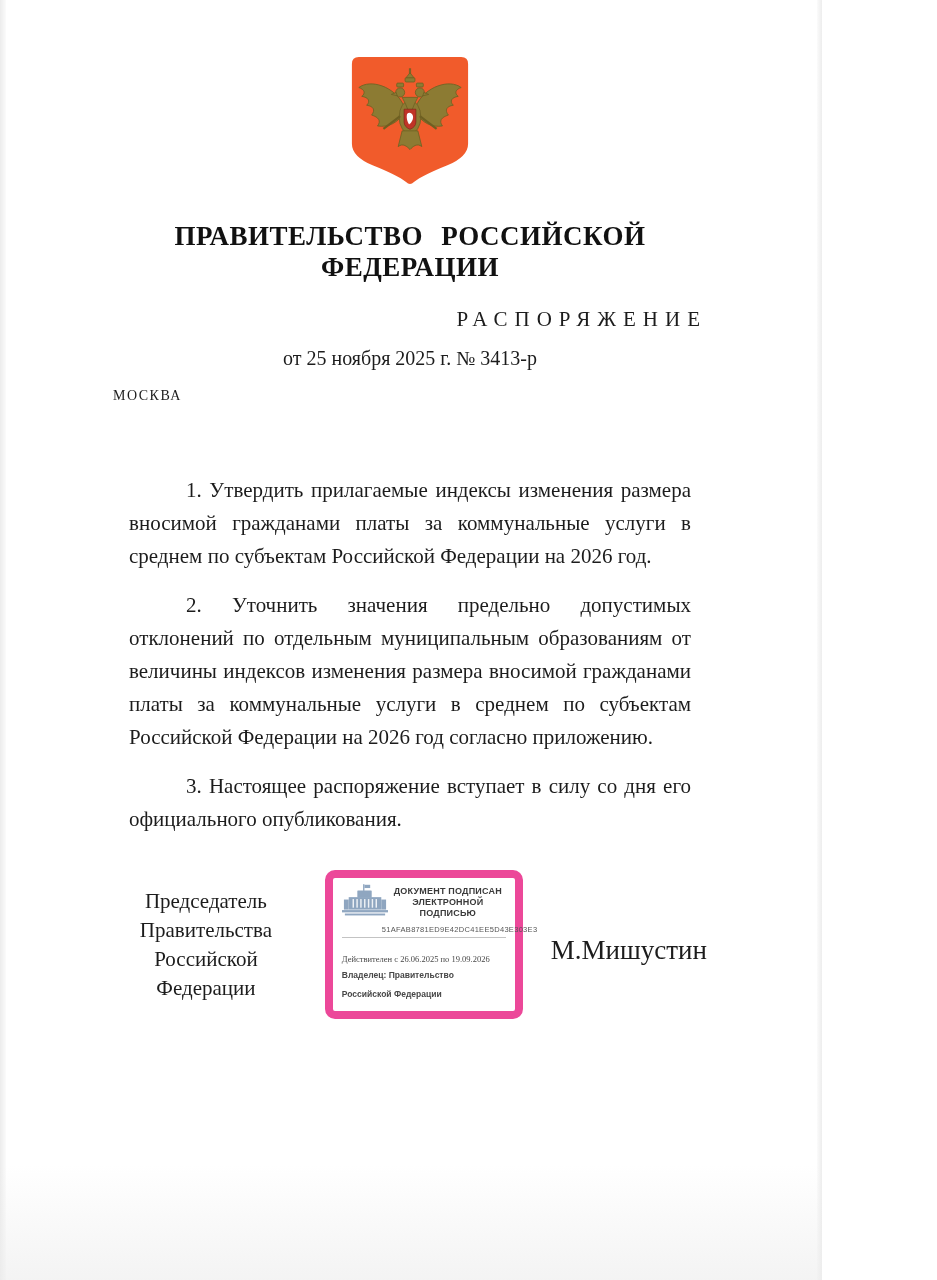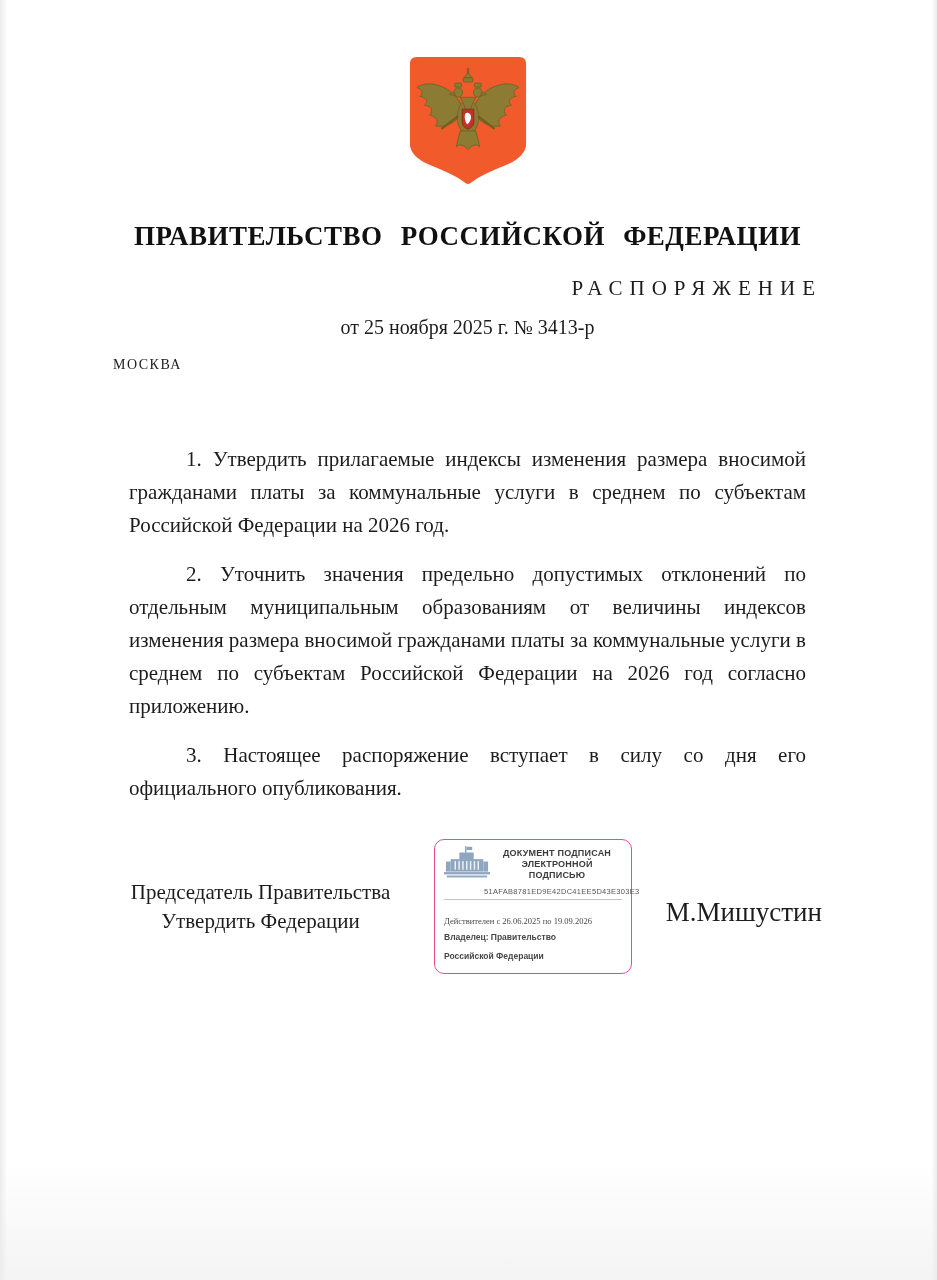--- a/index.html
+++ b/index.html
@@ -1,17 +1,17 @@
 <!DOCTYPE html>
 <html><head>
 <meta charset="utf-8">
 <style>
   html,body { margin:0; padding:0; background:#ffffff; }
   .page {
-    position:relative; width:937px; height:1280px; background:#ffffff;
+    position:relative; width:822px; height:1280px; background:#ffffff;
     overflow:hidden; font-family:"Liberation Serif", serif; color:#1c1c1c;
   }
   .edge-left  { position:absolute; left:0; top:0; width:6px; height:100%;
                 background:linear-gradient(to right,#ececec,#fbfbfb); }
   .edge-right { position:absolute; right:0; top:0; width:5px; height:100%;
                 background:linear-gradient(to left,#ededed,#fbfbfb); }
   .edge-bottom{ position:absolute; left:0; bottom:0; width:100%; height:115px;
                 background:linear-gradient(to bottom, rgba(238,238,238,0), rgba(236,236,236,0.6)); }
   .content { position:relative; padding:57px 115px 0 113px; }
   .emblem { width:118px; height:128px; margin:0 auto; }
@@ -21,21 +21,21 @@
   }
   .doc-type  { margin-top:24px; text-align:right; font-size:21px; letter-spacing:7px; }
   .date-line { margin-top:15px; text-align:center; font-size:20px; }
   .city      { margin-top:18px; text-align:left; font-size:14px; letter-spacing:1.5px; }
   .body-text { margin-top:70px; font-size:21px; line-height:33px; text-align:justify; }
   .body-text p { margin:16px; text-indent:57px; }
   .signature-row { margin-top:34px; display:flex; align-items:center; }
   .sig-title { width:295px; text-align:center; font-size:21px; line-height:29px; }
   .stamp {
     width:198px; box-sizing:border-box; margin-left:26px;
-    border:1px solid #ec4899; border-radius:10px; background:#fff;
+    border:8px solid #ec4899; border-radius:10px; background:#fff;
     padding:6px 9px 7px; font-family:"Liberation Sans", sans-serif; color:#3d3d3d;
   }
   .stamp-head  { display:flex; align-items:center; }
   .stamp-icon  { width:48px; flex:0 0 48px; }
   .stamp-title { flex:1; text-align:center; font-size:9px; font-weight:bold;
                  line-height:11px; letter-spacing:0.2px; color:#3a3a3a; }
   .stamp-cert  { margin-top:4px; font-size:7.5px; letter-spacing:0.3px; color:#555;
                  white-space:nowrap;padding-left:40px; }
   .stamp-sep   { margin-top:3px; border-top:1px solid #c3c3c3; }
   .stamp-validity { margin-top:16px; font-size:8.5px; color:#474747;font-family:Liberation Serif, serif; }
@@ -91,21 +91,21 @@
     <div class="body-text">
       <p>1. Утвердить прилагаемые индексы изменения размера вносимой гражданами платы за коммунальные услуги в среднем по субъектам Российской Федерации на 2026 год.</p>
       <p>2. Уточнить значения предельно допустимых отклонений по отдельным муниципальным образованиям от величины индексов изменения размера вносимой гражданами платы за коммунальные услуги в среднем по субъектам Российской Федерации на 2026 год согласно приложению.</p>
       <p>3. Настоящее распоряжение вступает в силу со дня его официального опубликования.</p>
     </div>
 
     <div class="signature-row">
 
       <div class="sig-title">
         <div>Председатель Правительства</div>
-        <div>Утвердить Федерации</div>
+        <div>Российской Федерации</div>
       </div>
 
       <div class="stamp">
         <div class="stamp-head">
           <div class="stamp-icon">
             <svg viewBox="0 0 48 34" width="46" height="33" aria-hidden="true">
               <g fill="#8FA6C0">
                 <rect x="22" y="0" width="1.4" height="7"></rect>
                 <rect x="23.4" y="0.6" width="6" height="3.4"></rect>
                 <rect x="16" y="6.5" width="15" height="7.5" rx="0.5"></rect>

